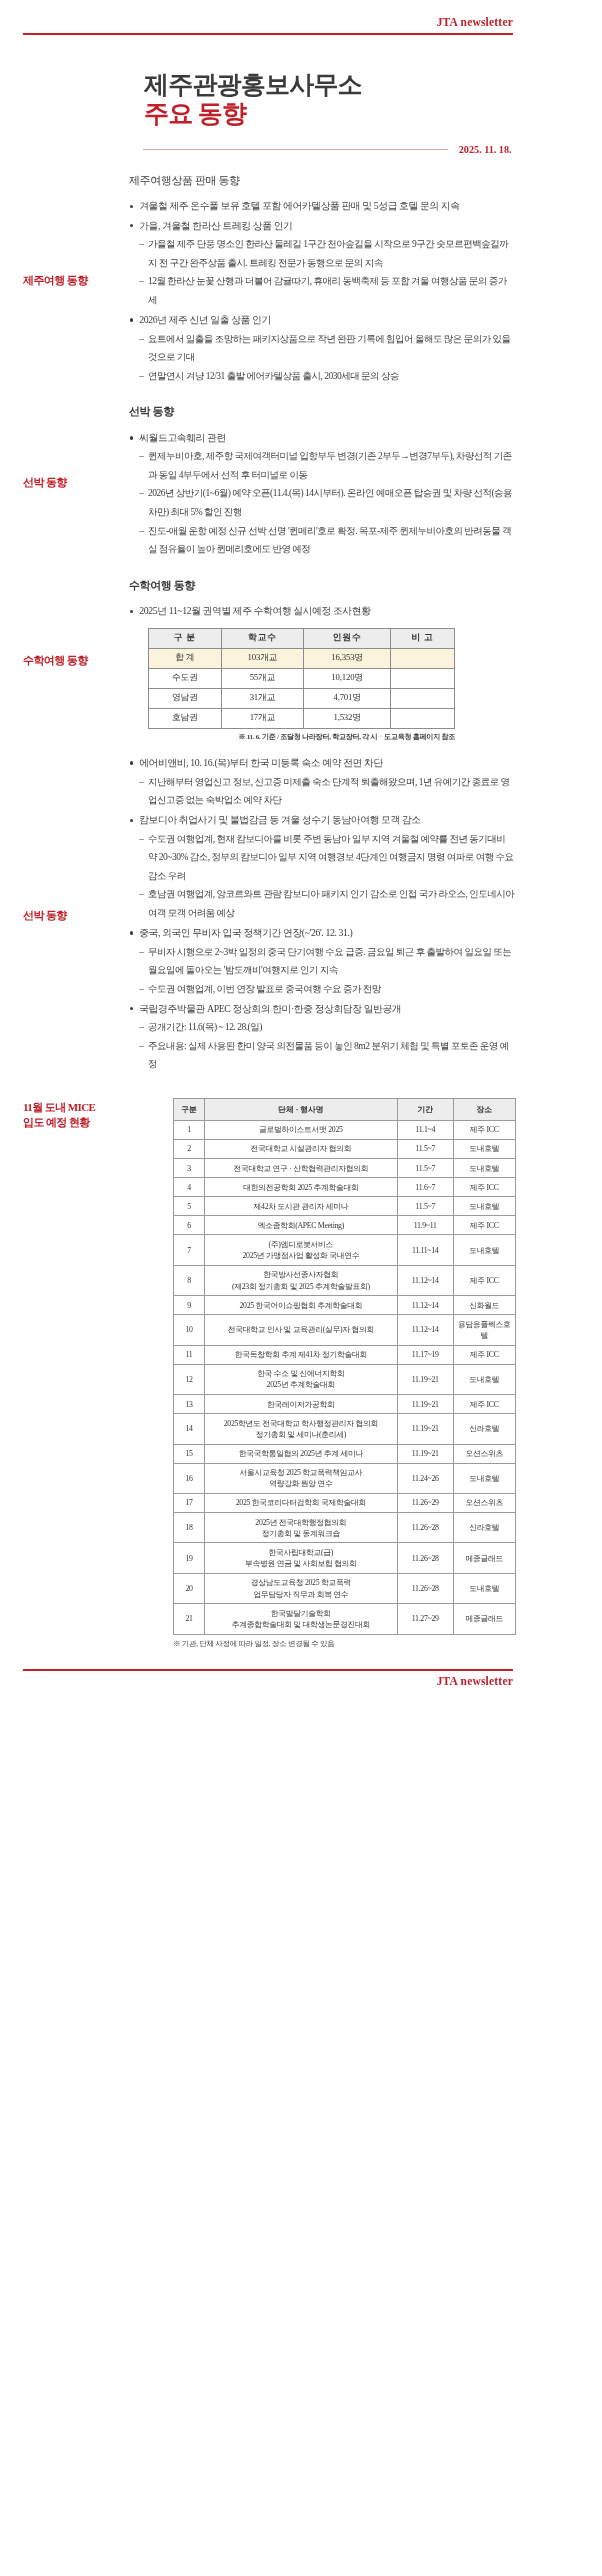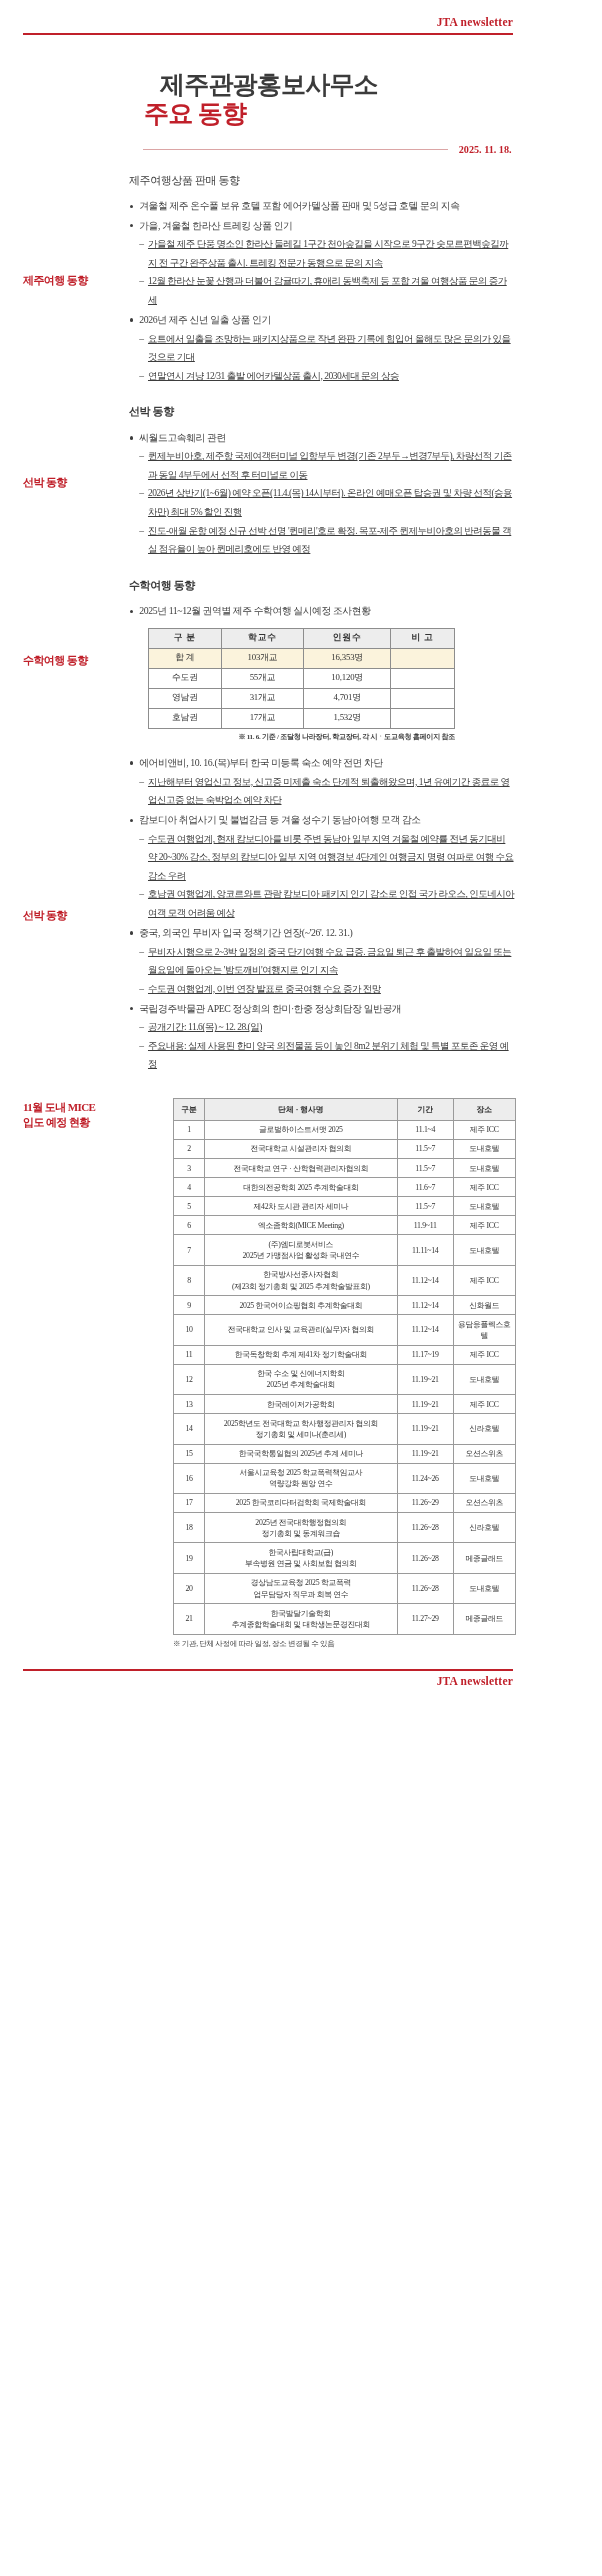--- a/index.html
+++ b/index.html
@@ -45,21 +45,20 @@
   .title-block {
     margin-top: 35px;
     padding-left: 144px;
   }
   .doc-title {
     font-size: 25px;
     font-weight: bold;
     color: #3b3b3b;
     line-height: 1.18;
     letter-spacing: -0.8px;
-    margin-left: 16px;
   }
   .doc-subtitle {
     font-size: 25px;
     font-weight: bold;
     color: #c0202a;
     line-height: 1.18;
     letter-spacing: -0.8px;
   }
 
   
@@ -136,21 +135,20 @@
     top: 7.5px;
     width: 3.4px;
     height: 3.4px;
     border-radius: 50%;
     background: #3d3d3d;
   }
   ul.dashes {
     list-style: none;
     margin: 0 0 1.4px 0;
     padding: 0;
-    text-decoration: underline;
   }
   ul.dashes > li {
     position: relative;
     padding-left: 8.8px;
     font-size: 9.5px;
     line-height: 1.95;
     letter-spacing: -0.5px;
     color: #3d3d3d;
   }
   ul.dashes > li::before {
@@ -457,21 +455,21 @@
               <td>제주 ICC</td>
             </tr>
             <tr>
               <td>5</td>
               <td class="name">제42차 도시관 관리자 세미나</td>
               <td>11.5~7</td>
               <td>도내호텔</td>
             </tr>
             <tr>
               <td>6</td>
-              <td class="name">엑소좀학회(MICE Meeting)</td>
+              <td class="name">엑소좀학회(APEC Meeting)</td>
               <td>11.9~11</td>
               <td>제주 ICC</td>
             </tr>
             <tr>
               <td>7</td>
               <td class="name">(주)엠디로봇서비스<br>2025년 가맹점사업 활성화 국내연수</td>
               <td>11.11~14</td>
               <td>도내호텔</td>
             </tr>
             <tr>

